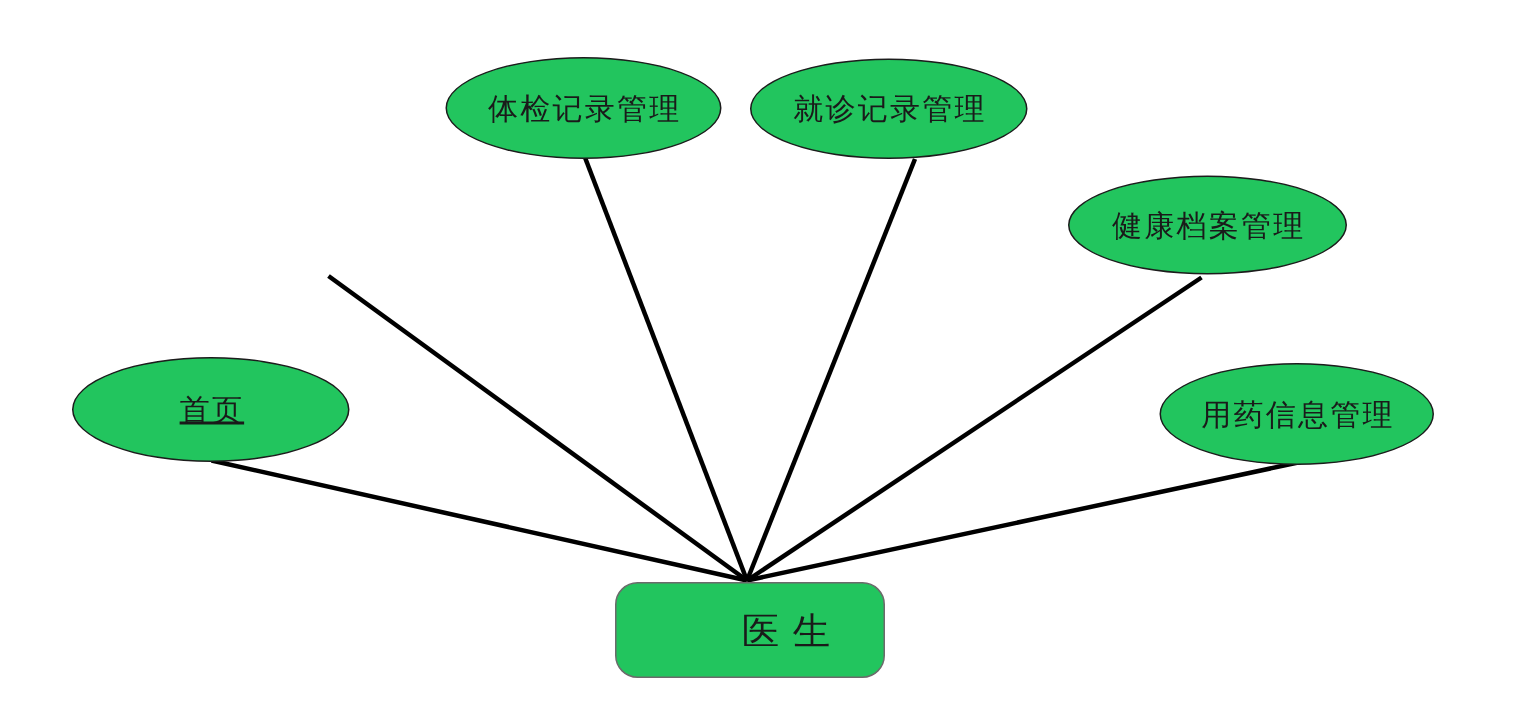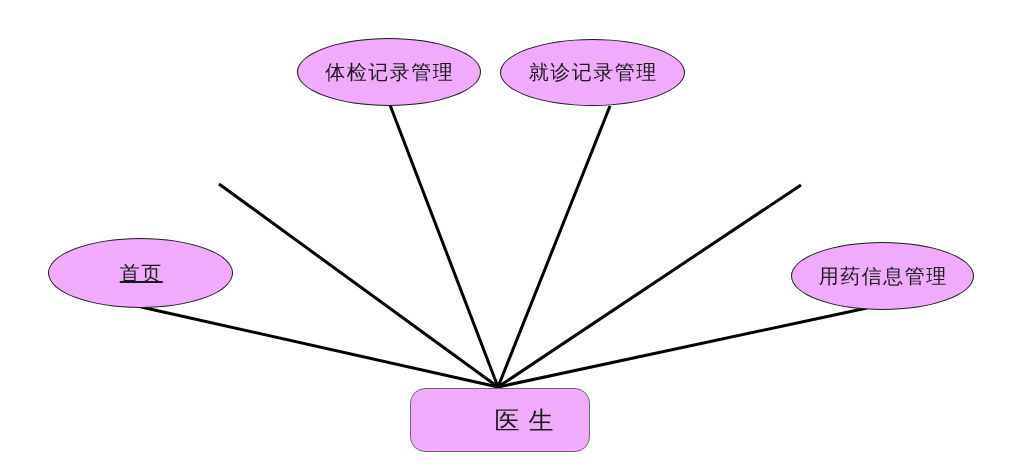--- a/index.html
+++ b/index.html
@@ -17,21 +17,21 @@
   }
   .edges {
     position: absolute;
     left: 0;
     top: 0;
     z-index: 1;
   }
   .node {
     position: absolute;
     z-index: 2;
-    background: #f0abfc;
+    background: #22c55e;
     box-sizing: border-box;
     display: flex;
     align-items: center;
     justify-content: center;
     color: #1a1a1a;
   }
   .ellipse {
     border: 1.4px solid #1c1c1c;
     border-radius: 50%;
     font-size: 20px;
@@ -51,21 +51,21 @@
     letter-spacing: 9px;
     padding-left: 9px;
     white-space: nowrap;
   }
   
   .n-home        { left: 48px;  top: 238px; width: 185px; height: 70px; text-decoration: underline; }
   .n-personal    { left: 128px; top: 117px; width: 187px; height: 68px; }
   .n-physical    { left: 297px; top: 38px;  width: 184px; height: 68px; }
   .n-visit       { left: 500px; top: 39px;  width: 185px; height: 67px; }
   .n-health      { left: 712px; top: 117px; width: 186px; height: 66px; }
-  .n-medication  { left: 791px; top: 242px; width: 183px; height: 68px; }
+  .n-medication  { left: 773px; top: 242px; width: 183px; height: 68px; }
   .n-actor       { left: 410px; top: 388px; width: 180px; height: 64px; }
 </style>
 </head>
 <body>
 
 <div class="canvas">
 
   <svg class="edges" width="1009" height="472" viewBox="0 0 1009 472">
     <line x1="141" y1="307" x2="498" y2="387" stroke="#000000" stroke-width="3"></line>
     <line x1="219" y1="184" x2="498" y2="387" stroke="#000000" stroke-width="3"></line>
@@ -81,20 +81,23 @@
 
 
   <div class="node ellipse n-physical">
     <span class="label">体检记录管理</span>
   </div>
 
   <div class="node ellipse n-visit">
     <span class="label">就诊记录管理</span>
   </div>
 
+  <div class="node ellipse n-health">
+    <span class="label">健康档案管理</span>
+  </div>
 
   <div class="node ellipse n-medication">
     <span class="label">用药信息管理</span>
   </div>
 
   <div class="node actor n-actor">
     <span class="label">医生</span>
   </div>
 
 </div>

